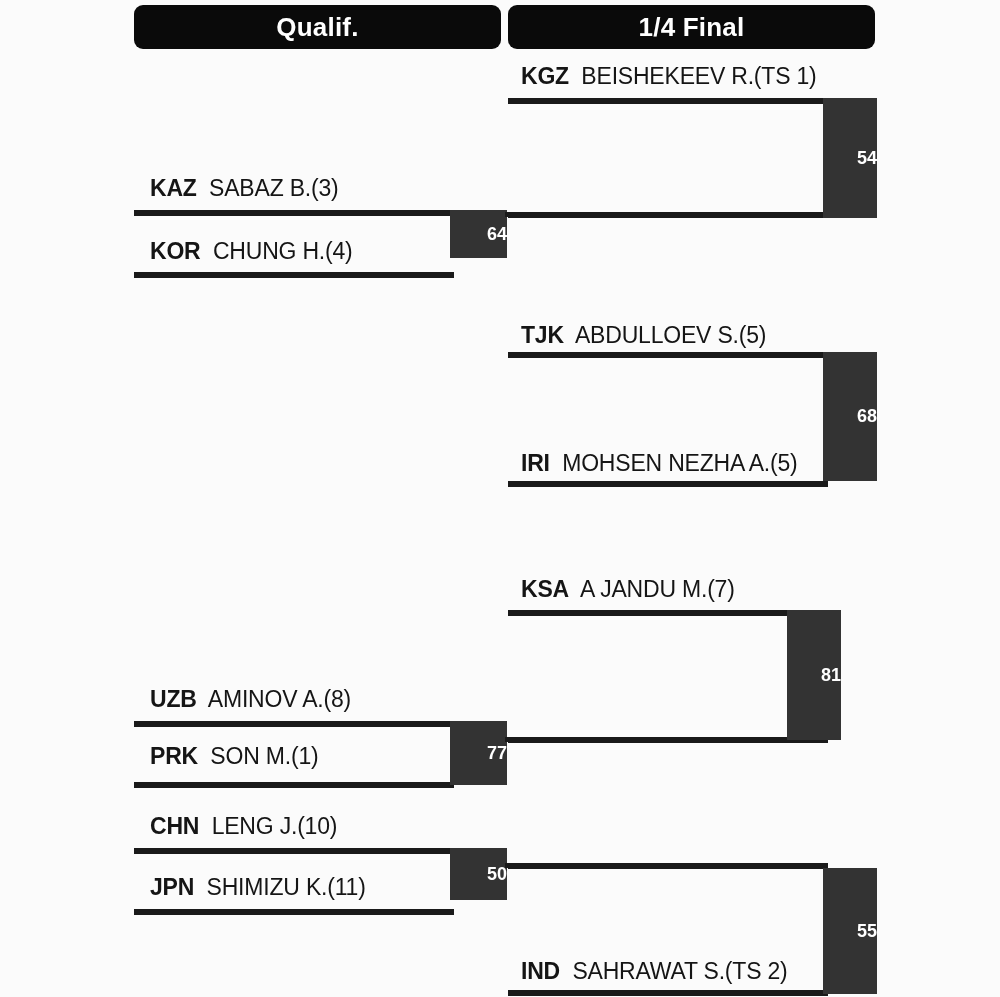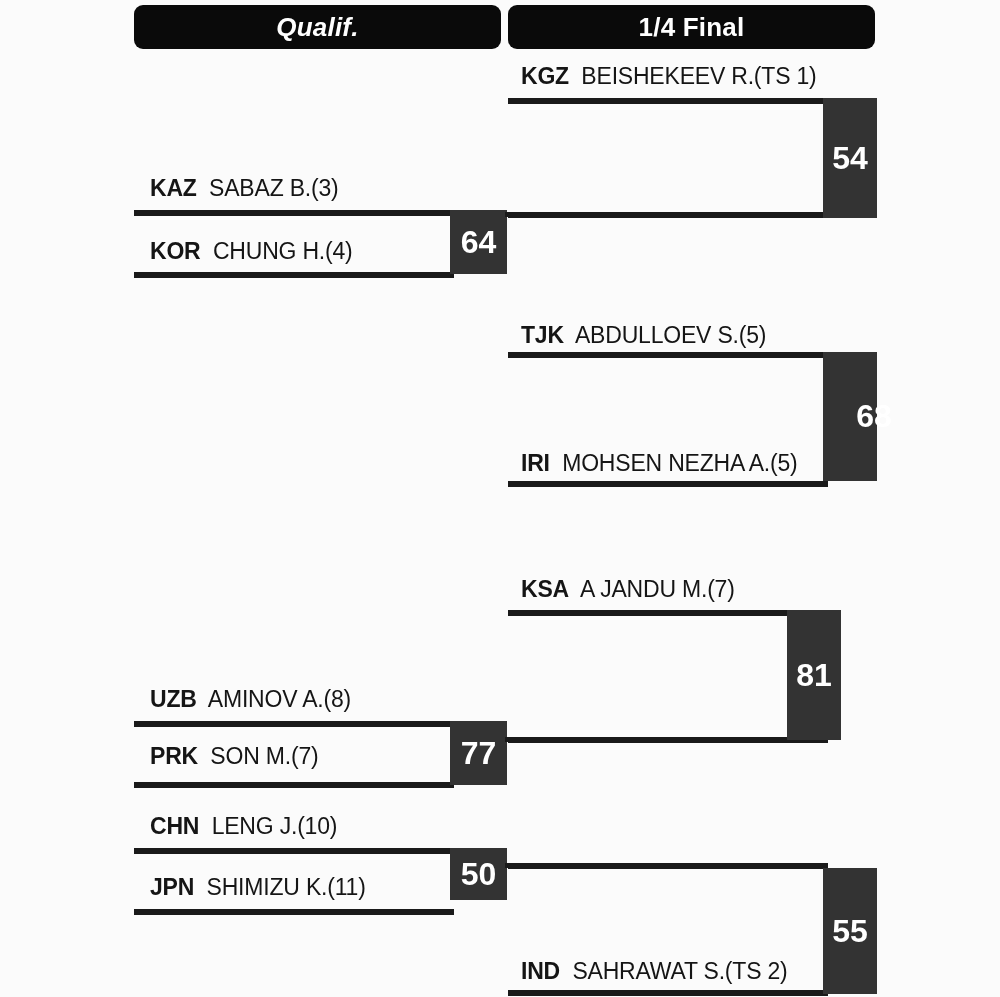--- a/index.html
+++ b/index.html
@@ -26,38 +26,38 @@
     border-radius: 9px;
     color: #ffffff;
     font-weight: bold;
     font-size: 26px;
     letter-spacing: 0.2px;
     display: flex;
     align-items: center;
     justify-content: center;
     box-sizing: border-box;
   }
-  #round-header-qualif { left: 134px; top: 5px; width: 367px; height: 44px; font-style: italic; }
+  #round-header-qualif { left: 134px; top: 5px; width: 367px; height: 44px; }
   #round-header-quarter { left: 508px; top: 5px; width: 367px; height: 44px; }
 
   
   .hline {
     position: absolute;
     background: #1a1a1a;
     height: 6px;
   }
   .score-box {
     position: absolute;
     background: #333333;
     color: #ffffff;
     font-weight: bold;
-    font-size: 32px;
+    font-size: 18px;
     display: flex;
     align-items: center;
-    justify-content: center;
+    justify-content: flex-end;
     box-sizing: border-box;
   }
   .connector {
     position: absolute;
     background: #1a1a1a;
     height: 5px;
   }
 
   
   .competitor {
@@ -99,21 +99,21 @@
   <div class="competitor" style="left:150px; top:175px;">
     <span class="noc">KAZ&nbsp;</span>
     <span class="pname">SABAZ B.(3)</span>
   </div>
   <div class="hline" style="left:134px; top:210px; width:320px;"></div>
   <div class="competitor" style="left:150px; top:238px;">
     <span class="noc">KOR&nbsp;</span>
     <span class="pname">CHUNG H.(4)</span>
   </div>
   <div class="hline" style="left:134px; top:272px; width:320px;"></div>
-  <div class="score-box" style="left:450px; top:210px; width:57px; height:64px;">
+  <div class="score-box" style="left:450px; top:210px; width:57px; height:48px;">
     <span>64</span>
   </div>
   <div class="connector" style="left:505px; top:212px; width:22px;"></div>
 
   <div class="competitor" style="left:521px; top:322px;">
     <span class="noc">TJK&nbsp;</span>
     <span class="pname">ABDULLOEV S.(5)</span>
   </div>
   <div class="hline" style="left:508px; top:352px; width:320px;"></div>
   <div class="competitor" style="left:521px; top:450px;">
@@ -135,21 +135,21 @@
     <span>81</span>
   </div>
 
   <div class="competitor" style="left:150px; top:686px;">
     <span class="noc">UZB&nbsp;</span>
     <span class="pname">AMINOV A.(8)</span>
   </div>
   <div class="hline" style="left:134px; top:721px; width:320px;"></div>
   <div class="competitor" style="left:150px; top:743px;">
     <span class="noc">PRK&nbsp;</span>
-    <span class="pname">SON M.(7)</span>
+    <span class="pname">SON M.(1)</span>
   </div>
   <div class="hline" style="left:134px; top:782px; width:320px;"></div>
   <div class="score-box" style="left:450px; top:721px; width:57px; height:64px;">
     <span>77</span>
   </div>
   <div class="connector" style="left:505px; top:737px; width:22px;"></div>
 
   <div class="competitor" style="left:150px; top:813px;">
     <span class="noc">CHN&nbsp;</span>
     <span class="pname">LENG J.(10)</span>

